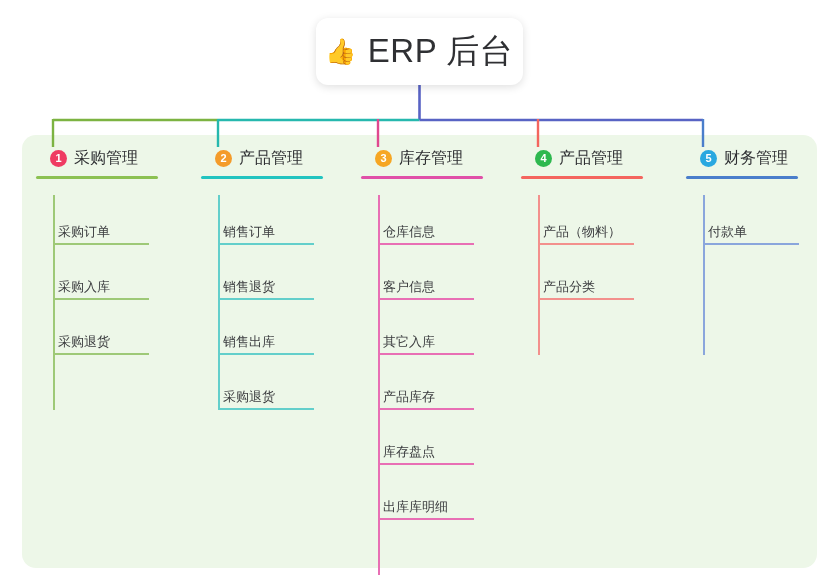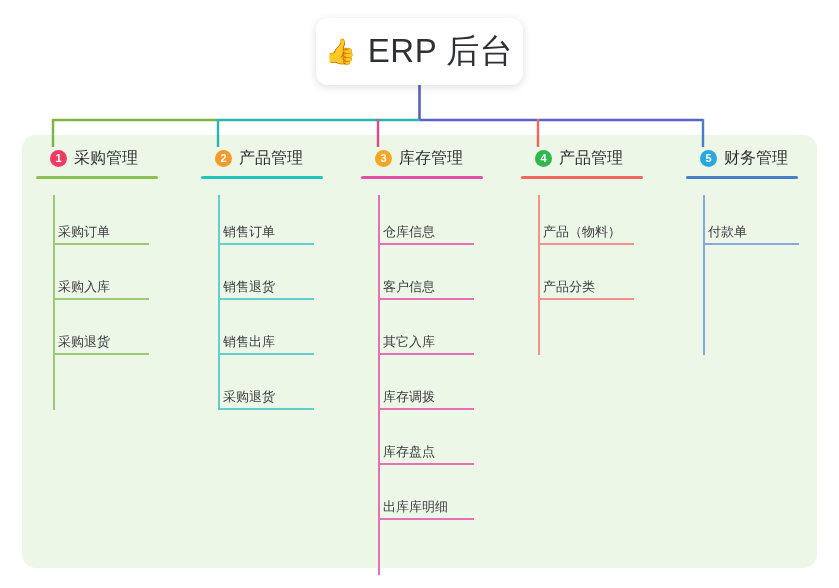--- a/index.html
+++ b/index.html
@@ -164,21 +164,21 @@
           </div>
           <div class="leaf">
             <span class="leaf-label">客户信息</span>
             <div class="leaf-rule" style="background: rgb(232, 111, 180);"></div>
           </div>
           <div class="leaf">
             <span class="leaf-label">其它入库</span>
             <div class="leaf-rule" style="background: rgb(232, 111, 180);"></div>
           </div>
           <div class="leaf">
-            <span class="leaf-label">库存调拨</span>
+            <span class="leaf-label">产品库存</span>
             <div class="leaf-rule" style="background: rgb(232, 111, 180);"></div>
           </div>
           <div class="leaf">
             <span class="leaf-label">库存盘点</span>
             <div class="leaf-rule" style="background: rgb(232, 111, 180);"></div>
           </div>
           <div class="leaf">
             <span class="leaf-label">出库库明细</span>
             <div class="leaf-rule" style="background: rgb(232, 111, 180);"></div>
           </div>

